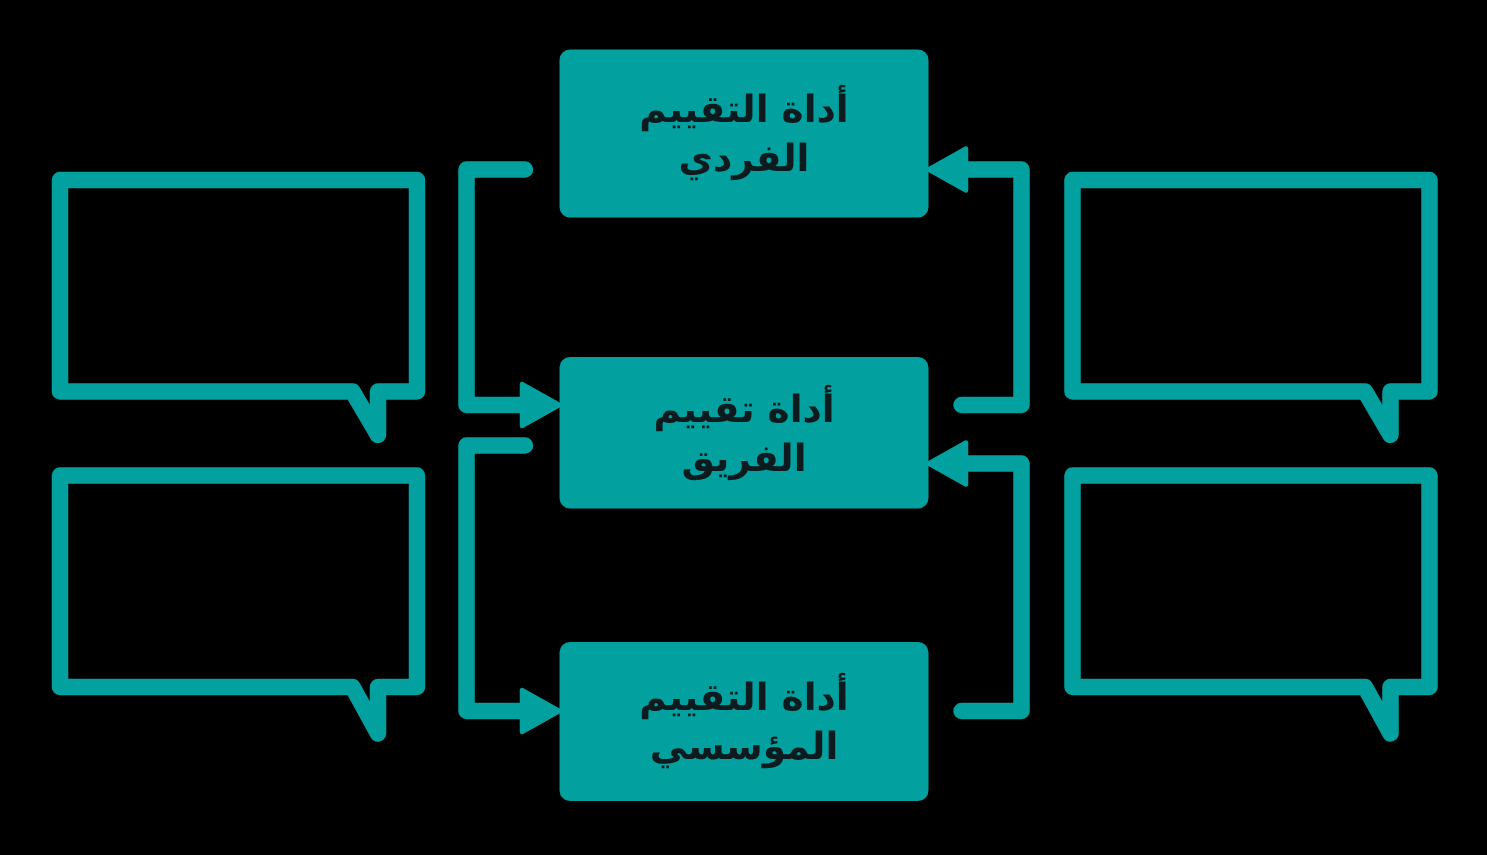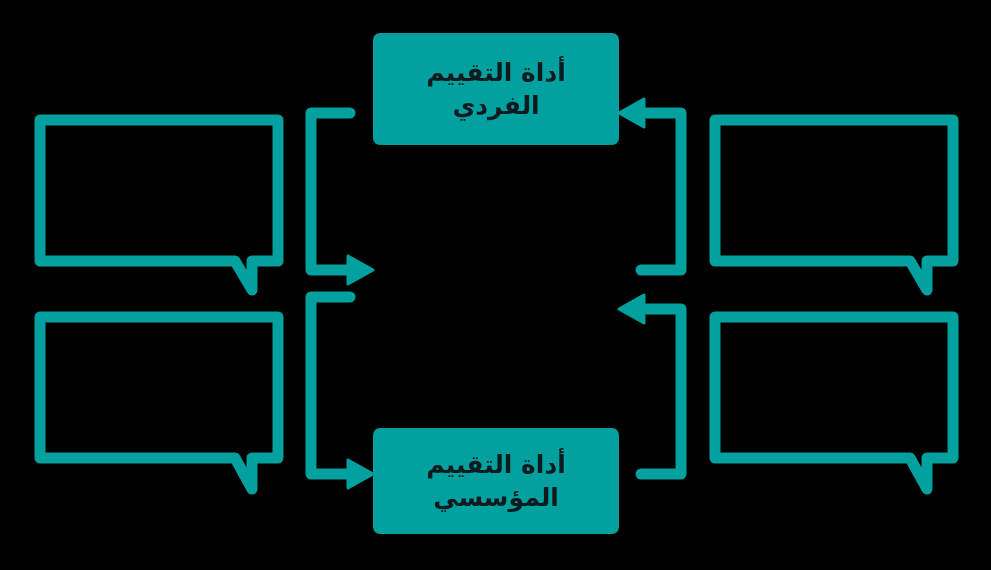--- a/index.html
+++ b/index.html
@@ -82,19 +82,23 @@
       <path d="M 641 474 L 681 474 L 681 309 L 641 309" fill="none" stroke="#03a0a0" stroke-width="11" stroke-linejoin="round" stroke-linecap="round"></path>
       <path d="M 619 309 L 644 295 L 644 323 Z" fill="#03a0a0" stroke="#03a0a0" stroke-width="3" stroke-linejoin="round"></path>
     </g>
   </svg>
 
   <div class="node-box" style="left:373px; top:33px; width:246px; height:112px; background:#03a0a0; color:#0d1b1e;">
     <span>أداة التقييم
 الفردي</span>
   </div>
 
+  <div class="node-box" style="left:373px; top:238px; width:246px; height:101px; background:#03a0a0; color:#0d1b1e;">
+    <span>أداة تقييم
+الفريق</span>
+  </div>
 
   <div class="node-box" style="left:373px; top:428px; width:246px; height:106px; background:#03a0a0; color:#0d1b1e;">
     <span>أداة التقييم
 المؤسسي</span>
   </div>
 
 </div>
 
 </body></html>

